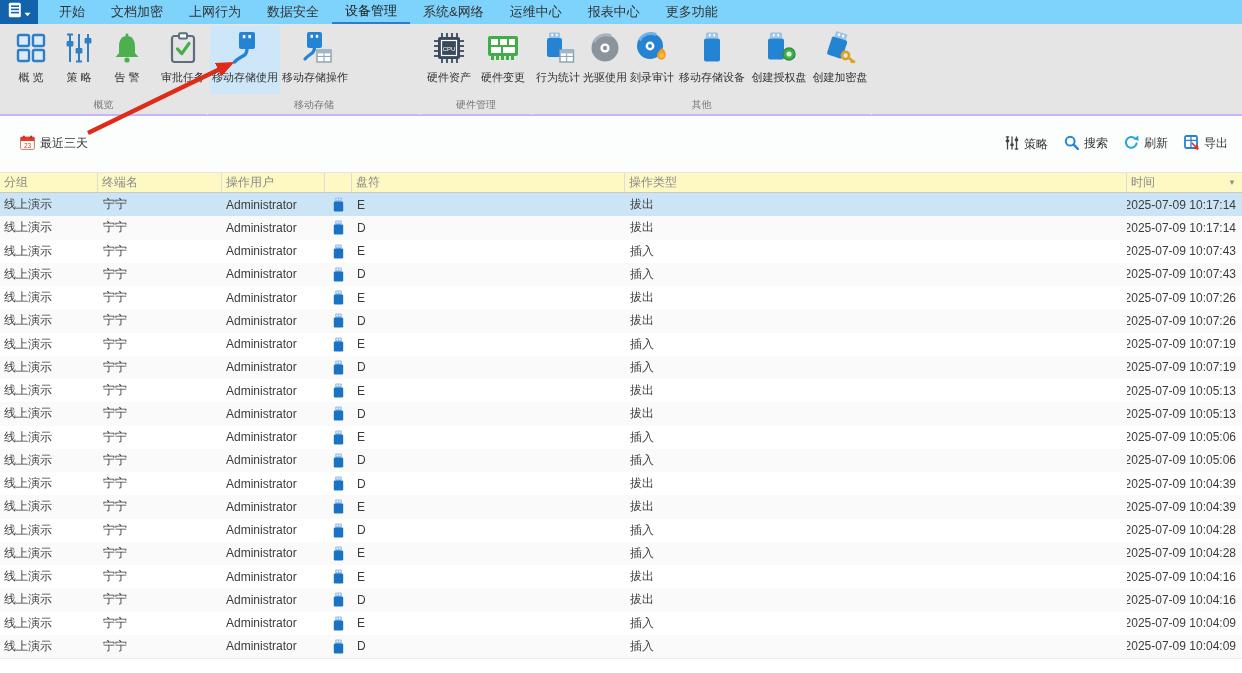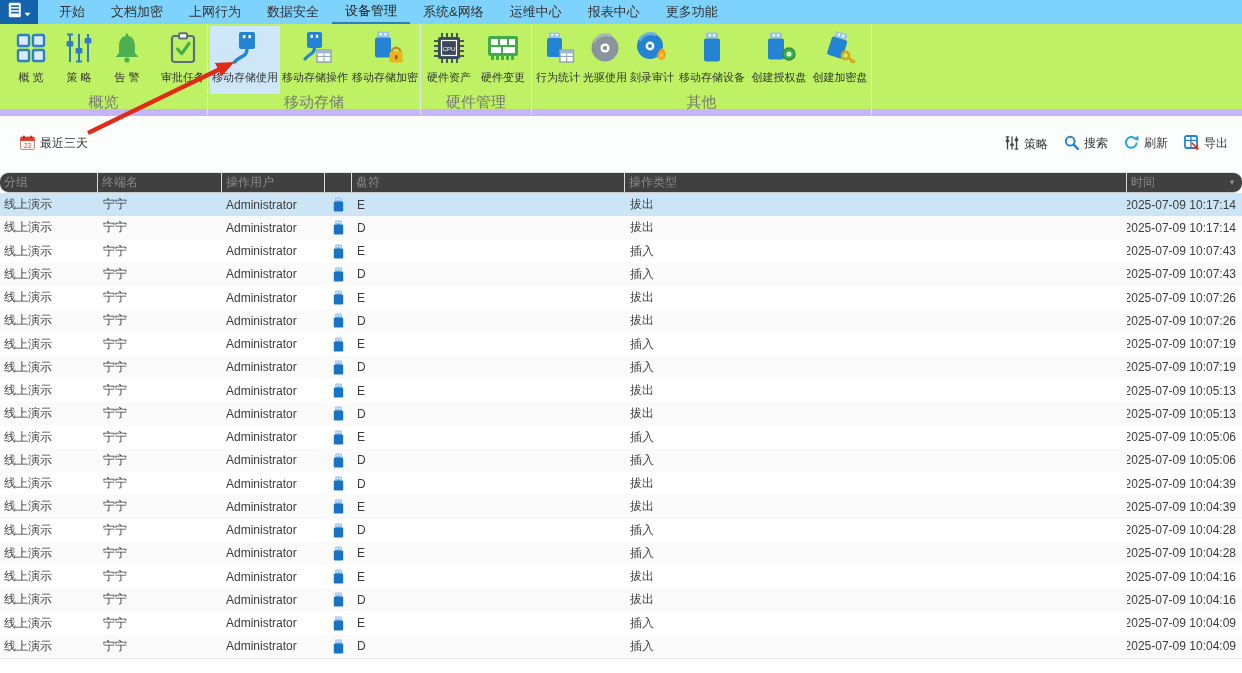--- a/index.html
+++ b/index.html
@@ -8,37 +8,37 @@
   .app { position:relative; width:1242px; height:673px; }
 
   
   .menubar { height:24px; display:flex; align-items:stretch; background:#7dd3fc; }
   .appbtn { width:38px; background:#1263ab; display:flex; align-items:center; justify-content:center; gap:2px; cursor:pointer; }
   .mtab { display:flex; align-items:center; padding:0 13px; font-size:13px; color:#333; cursor:pointer; }
   .mtab.active { color:#1a1a1a; border-bottom:2px solid #2b7cc9; }
   .mtabs { display:flex; margin-left:8px; }
 
   
-  .ribbon { height:92px; display:flex; background:#bef264; border-bottom:7px solid #c4b5fd; }
+  .ribbon { height:92px; display:flex; background:#e5e5e5; border-bottom:2px solid #c4b5fd; }
   .rgroup { position:relative; height:91px; border-right:1px solid #e6e6e6; flex:0 0 auto; }
   .rbuttons { display:flex; align-items:flex-start; padding-top:2px; }
   .rbtn { height:68px; display:flex; flex-direction:column; align-items:center; padding-top:2px; cursor:pointer; flex:0 0 auto; }
   .rbtn.active { background:#cde7f8; }
   .ric { height:40px; display:flex; align-items:center; justify-content:center; }
   .rlabel { font-size:11px; color:#333; white-space:nowrap; margin-top:2px; }
-  .rgroup-label { position:absolute; bottom:3px; left:0; right:0; text-align:center; font-size:15px; color:#777; }
+  .rgroup-label { position:absolute; bottom:3px; left:0; right:0; text-align:center; font-size:10px; color:#777; }
 
   
   .toolbar { height:56px; display:flex; align-items:center; justify-content:space-between; background:#fcfdfd; padding:0 14px 0 20px; }
   .tool-item { display:flex; gap:5px; font-size:12px; color:#333; cursor:pointer; }
   .tool-right { display:flex; align-items:center; gap:16px; }
 
   
   .grid-cols { display:grid; grid-template-columns:98px 124px 103px 27px 273px 502px 115px; }
-  .thead { height:21px; background:#404040; border-top:1px solid #e4e4e4; border-bottom:1px solid #c9c9c9; color:#8a8a8a; font-size:12px;border-radius:9px; }
+  .thead { height:21px; background:#fef9c3; border-top:1px solid #e4e4e4; border-bottom:1px solid #c9c9c9; color:#8a8a8a; font-size:12px; }
   .hcell { display:flex; align-items:center; padding:0 4px; border-right:1px solid #dcdcdc; overflow:hidden; }
   .hcell:last-child { border-right:none; justify-content:space-between; padding-right:6px; }
   .caret { font-size:8px; color:#8f8f8f; }
   .tbody { border-bottom:1px solid #ececec; }
   .trow { height:23.25px; font-size:12px; color:#3c3c3c; cursor:default; }
   .trow:nth-child(even) { background:#fafafa; }
   .trow.selected { background:#cbe4f6; }
   .tcell { display:flex; align-items:center; padding:0 4px; overflow:hidden; white-space:nowrap; }
   .cell-terminal { padding-left:5px; }
   .cell-usb-icon { justify-content:center; padding:0; }
@@ -162,34 +162,20 @@
                 <rect x="13.5" y="4.8" width="2.4" height="3" fill="#fff"></rect>
                 <rect x="18.8" y="4.8" width="2.4" height="3" fill="#fff"></rect>
                 <path d="M17.5 18 C17.5 24 13 23 8 29" stroke="#2583d3" stroke-width="3.2" fill="none" stroke-linecap="round"></path>
                 <rect x="20" y="20" width="14" height="12" fill="#fff" stroke="#8aa0b4" stroke-width="1.4"></rect>
                 <rect x="20" y="20" width="14" height="3.4" fill="#9fb6c8"></rect>
                 <line x1="20" y1="26.4" x2="34" y2="26.4" stroke="#8aa0b4" stroke-width="1"></line>
                 <line x1="27" y1="23.4" x2="27" y2="32" stroke="#8aa0b4" stroke-width="1"></line>
               </svg>
           </span>
           <span class="rlabel">移动存储操作</span>
-        </div>
-        <div class="rbtn" style="width:70px">
-          <span class="ric">
-            <svg width="36" height="36" viewBox="0 0 36 36">
-                <rect x="10" y="1.5" width="12" height="6" rx="1" fill="#9cc4e8"></rect>
-                <rect x="12.6" y="3" width="2" height="2.6" fill="#fff"></rect>
-                <rect x="17.4" y="3" width="2" height="2.6" fill="#fff"></rect>
-                <rect x="8" y="7.5" width="16" height="20" rx="2" fill="#2583d3"></rect>
-                <path d="M25 22 a4.2 4.2 0 0 1 8.4 0" fill="none" stroke="#c98d12" stroke-width="2.4"></path>
-                <rect x="22.6" y="21.5" width="13" height="11" rx="1.5" fill="#eeb21f"></rect>
-                <rect x="28" y="25" width="2.4" height="4.4" rx="1.2" fill="#8a6207"></rect>
-              </svg>
-          </span>
-          <span class="rlabel">移动存储加密</span>
         </div>
       </div>
       <div class="rgroup-label">移动存储</div>
     </div>
 
     <div class="rgroup" style="width:111px">
       <div class="rbuttons" style="padding-left:1px">
         <div class="rbtn" style="width:54px">
           <span class="ric">
             <svg width="32" height="32" viewBox="0 0 32 32">

